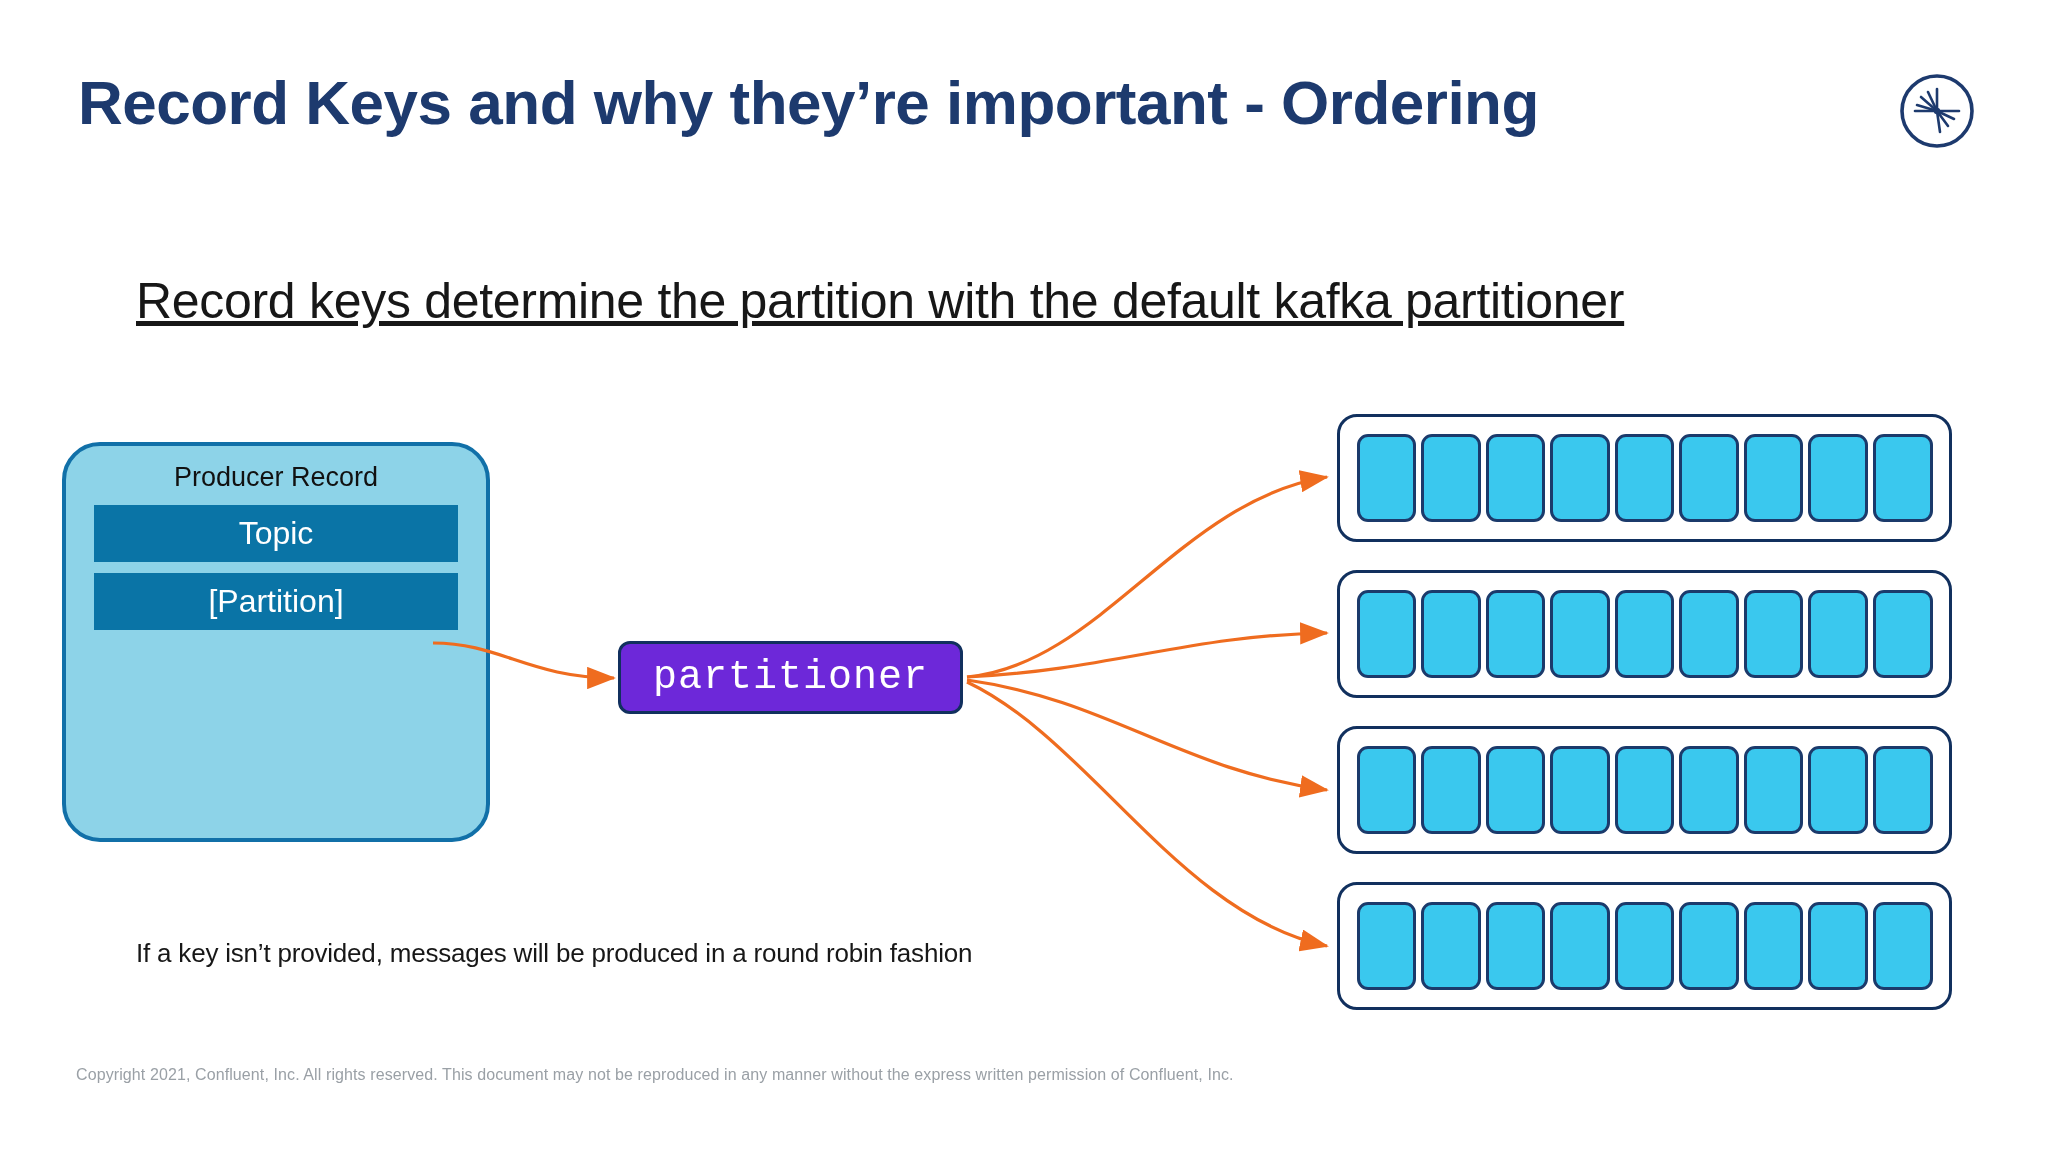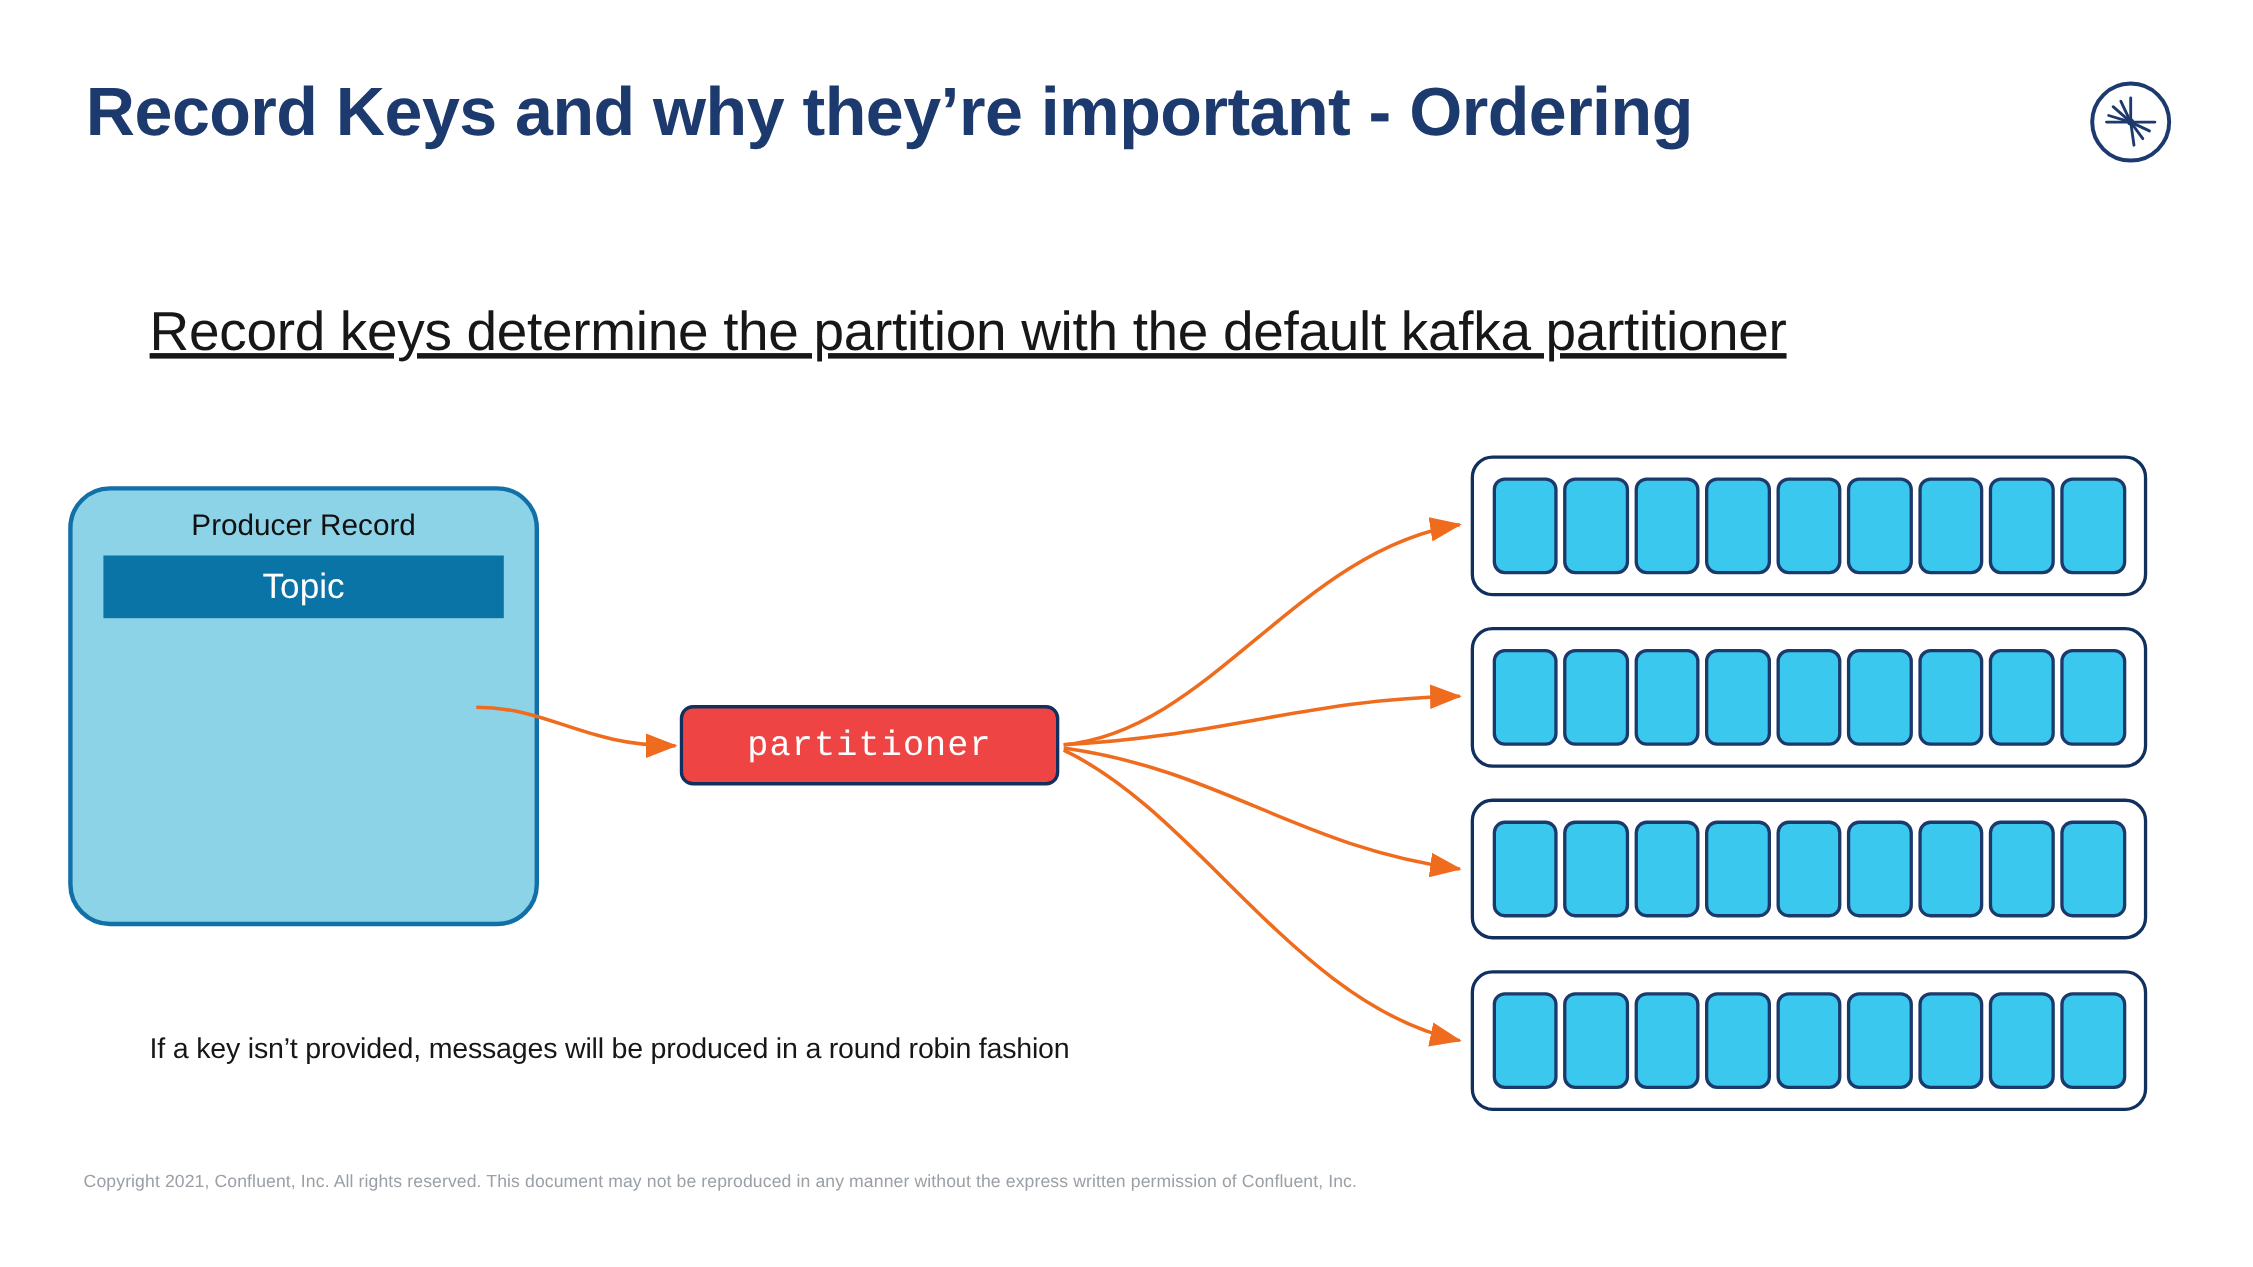--- a/index.html
+++ b/index.html
@@ -109,29 +109,29 @@
   }
   .record-field:last-child { margin-bottom: 0; }
 
   
   #partitioner-box {
     position: absolute;
     left: 618px;
     top: 641px;
     width: 345px;
     height: 73px;
-    background: #ef4444;
+    background: #6d28d9;
     border: 3px solid #11305e;
     border-radius: 12px;
     box-sizing: border-box;
     display: flex;
     align-items: center;
     justify-content: center;
     color: #ffffff;
-    font-size: 32px;
+    font-size: 40px;
     font-family: "Liberation Mono", monospace;
     letter-spacing: 1px;
   }
 
   
   #partition-stack {
     position: absolute;
     left: 1337px;
     top: 414px;
     width: 615px;
@@ -192,20 +192,21 @@
   </svg>
 </div>
 
 <div id="lead-paragraph">Record keys determine the partition with the default kafka partitioner</div>
 
 <div id="note-paragraph">If a key isn’t provided, messages will be produced in a round robin fashion</div>
 
 <div id="producer-record">
   <div id="producer-record-title">Producer Record</div>
   <div class="record-field">Topic</div>
+  <div class="record-field">[Partition]</div>
 </div>
 
 <div id="partitioner-box">partitioner</div>
 
 <div id="partition-stack">
     <div class="partition-row">
       <div class="partition-cell"></div>
       <div class="partition-cell"></div>
       <div class="partition-cell"></div>
       <div class="partition-cell"></div>

